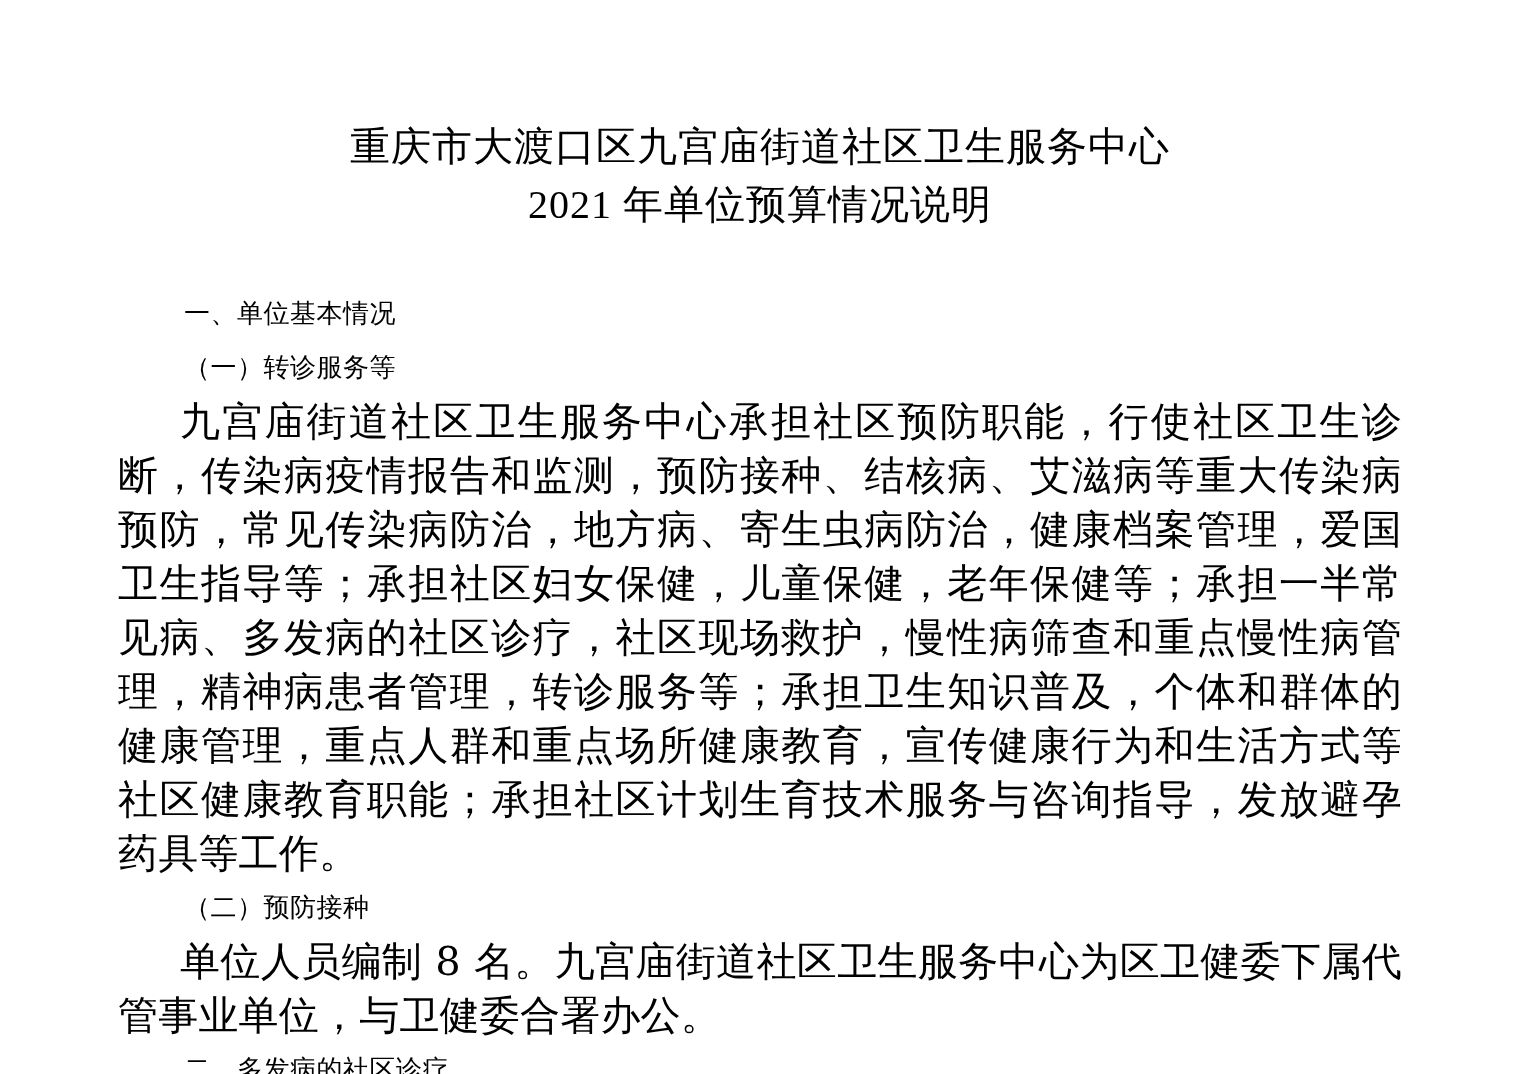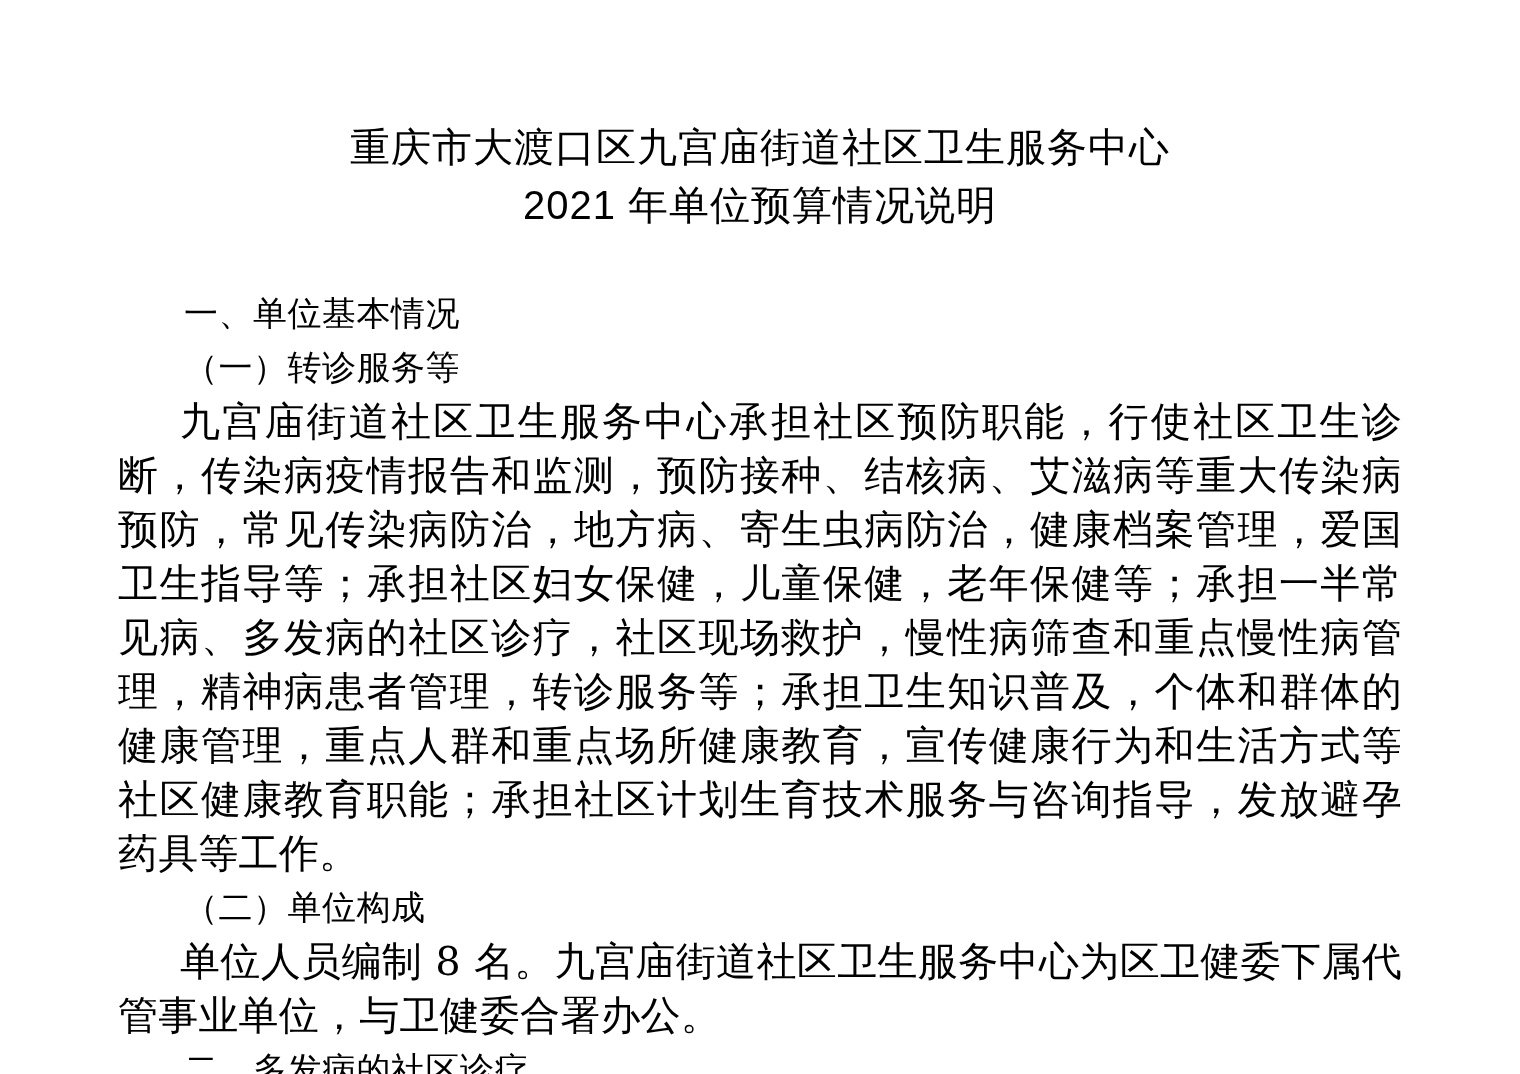--- a/index.html
+++ b/index.html
@@ -28,29 +28,29 @@
     width: 1284px;
   }
   .title-block {
     margin-top: 118px;
     text-align: center;
   }
   .title-line {
     font-size: 40px;
     line-height: 58px;
     letter-spacing: 1px;
-    font-family: Liberation Sans, sans-serif;
+    font-family: Liberation Serif, serif;
     font-weight: 400;
     white-space: nowrap;
   }
   .spacer-after-title {
     height: 52px;
   }
   .heading {
-    font-size: 34px;
+    font-size: 26px;
     line-height: 54px;
     text-indent: 66px;
     letter-spacing: 0.5px;
   }
   .para {
     font-size: 40px;
     line-height: 54px;
     text-indent: 62px;
     text-align: justify;
     text-justify: inter-ideograph;
@@ -69,20 +69,20 @@
     </div>
 
     <div class="spacer-after-title"></div>
 
     <div class="heading">一、单位基本情况</div>
 
     <div class="heading">（一）转诊服务等</div>
 
     <div class="para">九宫庙街道社区卫生服务中心承担社区预防职能，行使社区卫生诊断，传染病疫情报告和监测，预防接种、结核病、艾滋病等重大传染病预防，常见传染病防治，地方病、寄生虫病防治，健康档案管理，爱国卫生指导等；承担社区妇女保健，儿童保健，老年保健等；承担一半常见病、多发病的社区诊疗，社区现场救护，慢性病筛查和重点慢性病管理，精神病患者管理，转诊服务等；承担卫生知识普及，个体和群体的健康管理，重点人群和重点场所健康教育，宣传健康行为和生活方式等社区健康教育职能；承担社区计划生育技术服务与咨询指导，发放避孕药具等工作。</div>
 
-    <div class="heading">（二）单位构成</div>
+    <div class="heading">（二）预防接种</div>
 
     <div class="para">单位人员编制 8 名。九宫庙街道社区卫生服务中心为区卫健委下属代管事业单位，与卫健委合署办公。</div>
 
     <div class="heading">二、多发病的社区诊疗</div>
 
   </div>
 </div>
 
 </body></html>

